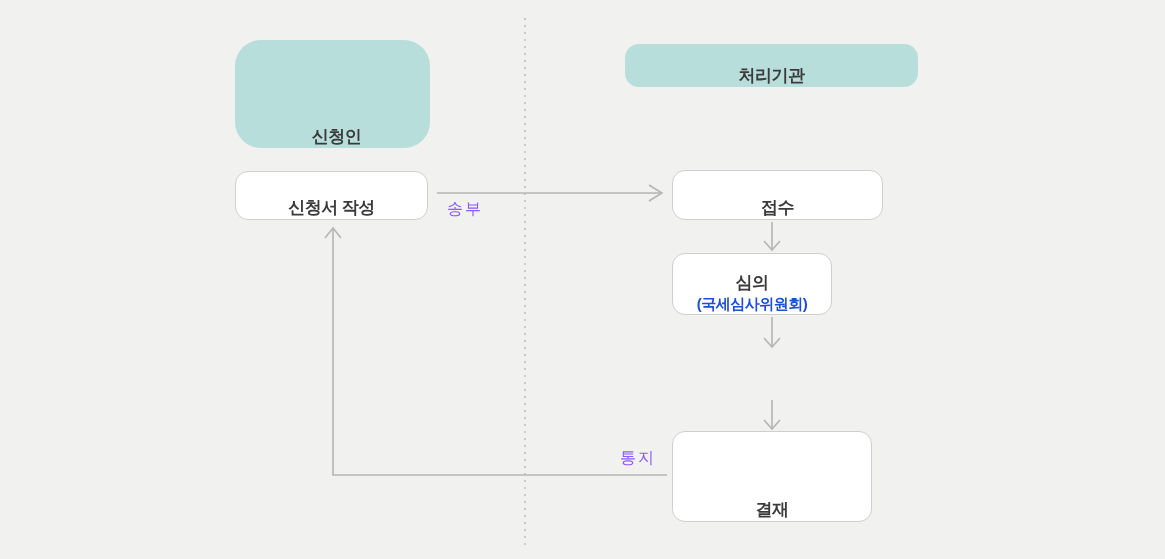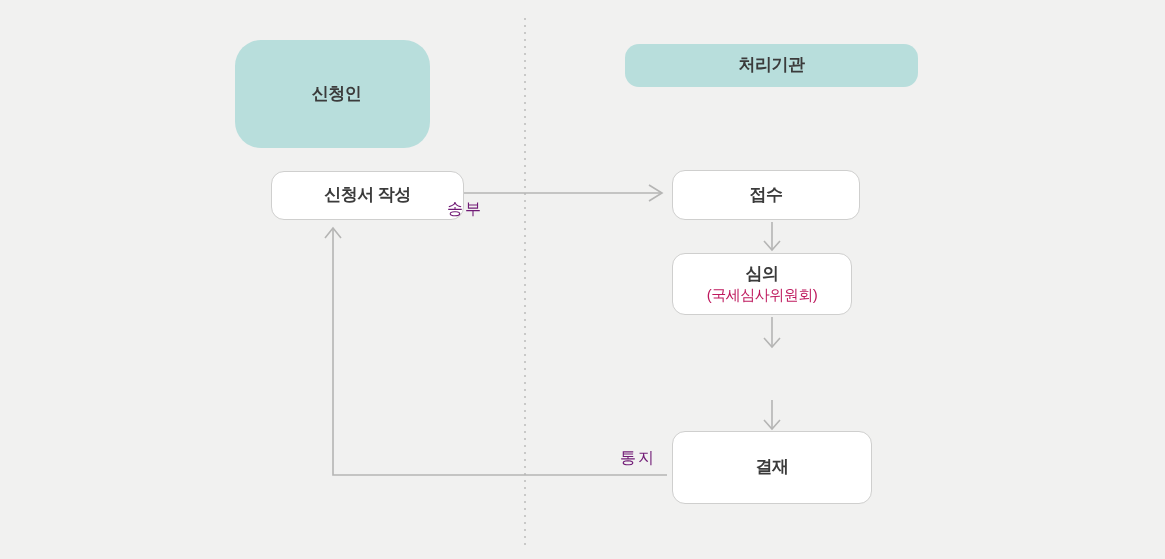--- a/index.html
+++ b/index.html
@@ -21,21 +21,21 @@
     width: 2px;
     height: 528px;
     background-image: repeating-linear-gradient(
       to bottom, #c9c9c8 0px, #c9c9c8 2px, transparent 2px, transparent 7px);
   }
   .box {
     position: absolute;
     display: flex;
     flex-direction: column;
     align-items: center;
-    justify-content: center;
+    justify-content: flex-end;
     text-align: center;
     color: #3b3b3b;
     box-sizing: border-box;
   }
   .teal {
     background: #b8dedc;
     border-radius: 14px;
   }
   .teal.big {
     border-radius: 26px;
@@ -47,32 +47,32 @@
     border-radius: 13px;
   }
   .box .title {
     font-size: 17px;
     font-weight: 700;
     letter-spacing: -0.5px;
     line-height: 1.3;
   }
   .box .subtitle {
     font-size: 15px;
-    font-weight: 400;
+    font-weight: 700;
     letter-spacing: -0.5px;
     line-height: 1.35;
-    color: #be185d;
+    color: #1d4ed8;
     max-width: 176px;
   }
   .edge-label {
     position: absolute;
     font-size: 16px;
     font-weight: 500;
     letter-spacing: 2px;
-    color: #701a75;
+    color: #8b5cf6;
     white-space: nowrap;
   }
   svg.connectors {
     position: absolute;
     left: 0;
     top: 0;
     pointer-events: none;
   }
   svg.connectors * {
     fill: none;
@@ -112,40 +112,40 @@
     <g>
       <polyline points="667,475 333,475 333,229"></polyline>
       <polyline points="325,238 333,228 341,238"></polyline>
     </g>
   </svg>
 
   <div class="box teal big" style="left:235px; top:40px; width:195px; height:108px;">
     <div class="title">신청인</div>
   </div>
 
-  <div class="box white" style="left:235px; top:171px; width:193px; height:49px;margin-left:36px;">
+  <div class="box white" style="left:235px; top:171px; width:193px; height:49px;">
     <div class="title">신청서 작성</div>
   </div>
 
   <div class="box teal" style="left:625px; top:44px; width:293px; height:43px;">
     <div class="title">처리기관</div>
   </div>
 
 
-  <div class="box white" style="left:672px; top:170px; width:188px; height:50px;">
+  <div class="box white" style="left:672px; top:170px; width:211px; height:50px;">
     <div class="title">접수</div>
   </div>
 
-  <div class="box white" style="left:672px; top:253px; width:180px; height:62px;">
+  <div class="box white" style="left:672px; top:253px; width:160px; height:62px;">
     <div class="title">심의</div>
     <div class="subtitle">(국세심사위원회)</div>
   </div>
 
 
-  <div class="box white" style="left:672px; top:431px; width:200px; height:73px;">
+  <div class="box white" style="left:672px; top:431px; width:200px; height:91px;">
     <div class="title">결재</div>
   </div>
 
   <div class="edge-label" style="left:447px; top:199px;">송부</div>
 
   <div class="edge-label" style="left:620px; top:448px;">통지</div>
 
 </div>
 
 </body></html>

